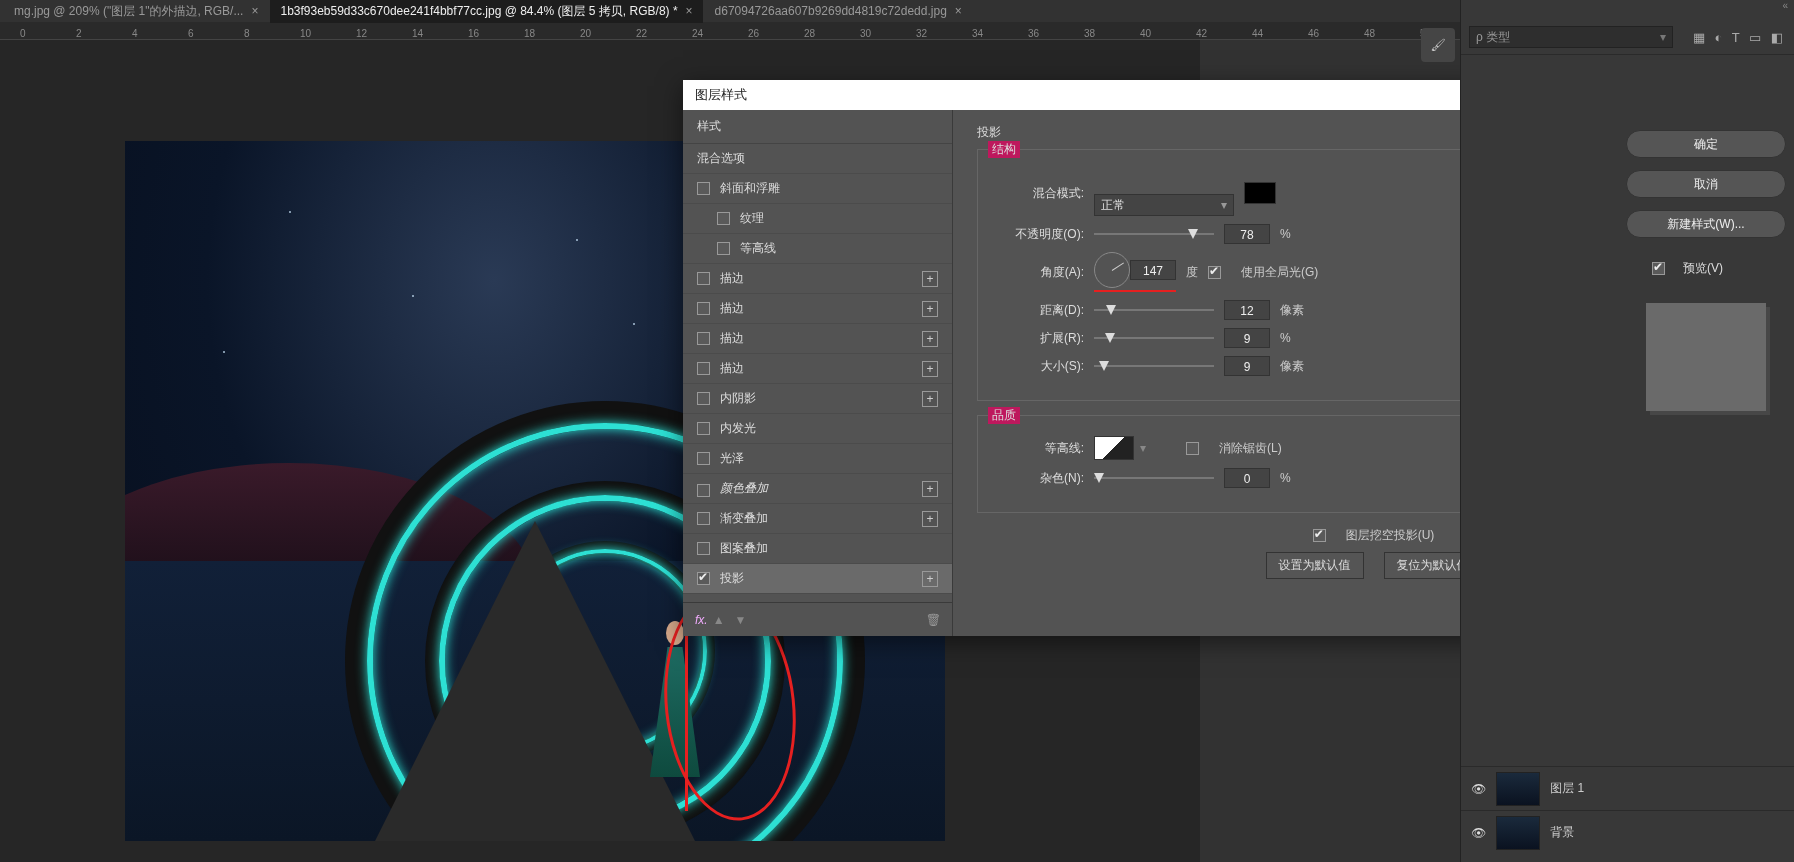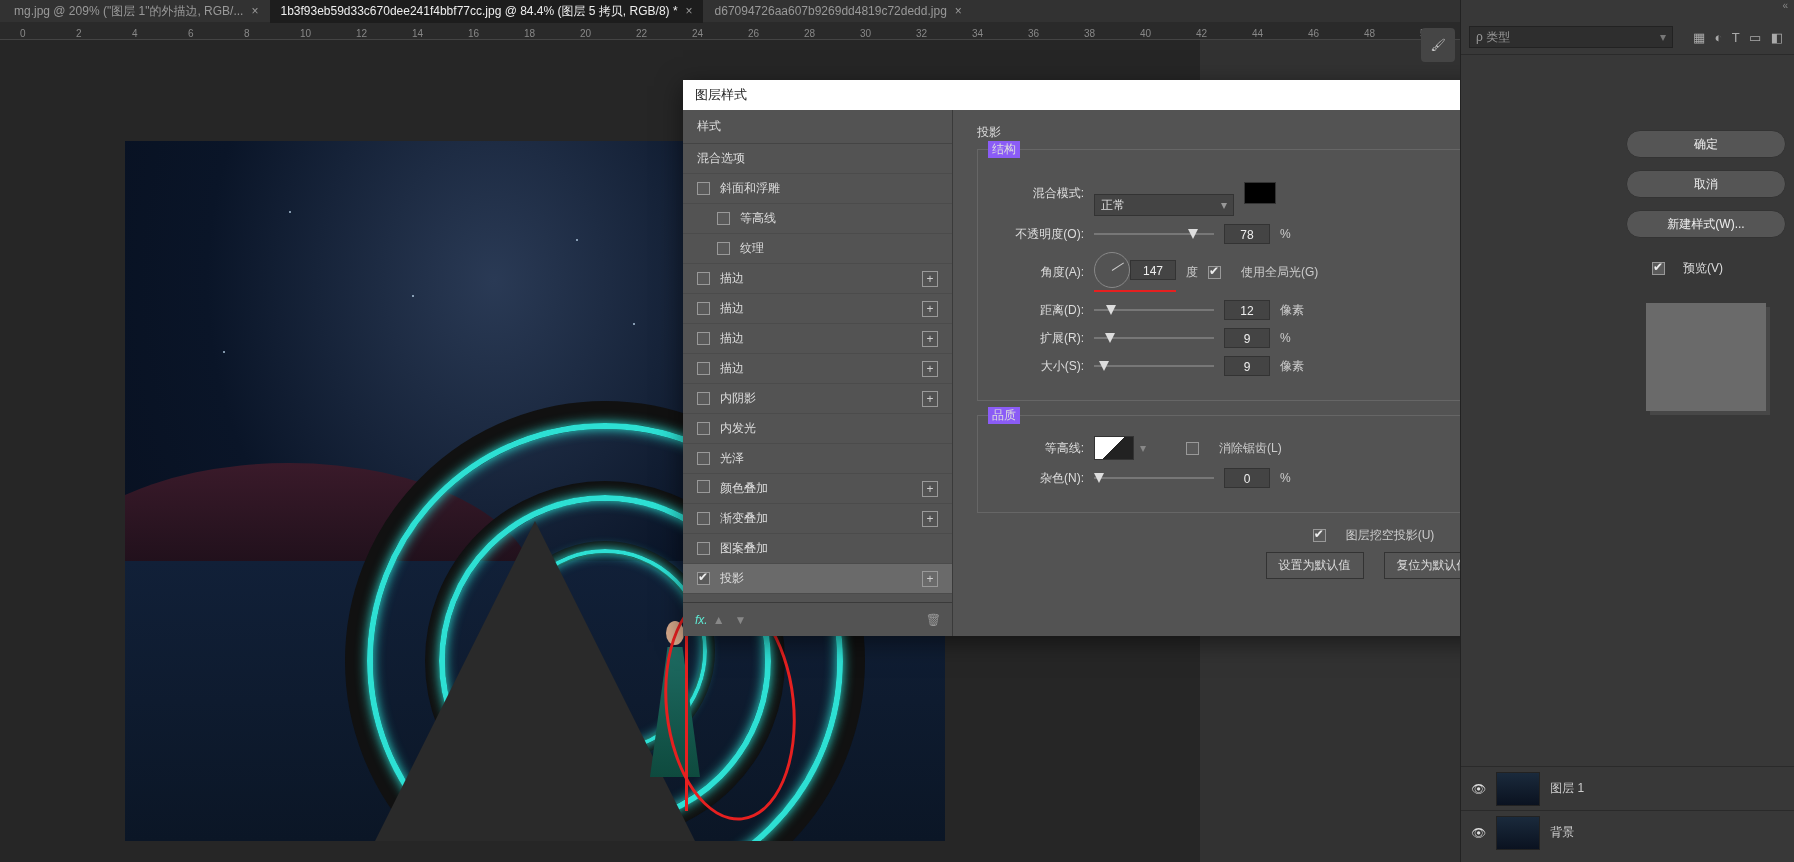--- a/index.html
+++ b/index.html
@@ -44,28 +44,28 @@
 
 .style-list { width: 270px; background: #535353; border-right: 1px solid #3a3a3a; }
 .style-head { padding: 8px 14px; color: #ddd; border-bottom: 1px solid #444; }
 .style-row { display: flex; align-items: center; justify-content: space-between; padding: 6px 14px; color: #ddd; border-bottom: 1px solid #4b4b4b; cursor: pointer; }
 .style-row.indent { padding-left: 34px; }
 .style-row.selected { background: #6a6a6a; }
 .chk { width: 13px; height: 13px; border: 1px solid #999; background: #5a5a5a; display: inline-block; margin-right: 10px; position: relative; }
 .chk.on::after { content:"✔"; position:absolute; top:-3px; left:0; font-size:12px; color:#eee; }
 .plus-box { width:16px; height:16px; border:1px solid #999; color:#ccc; text-align:center; line-height:14px; font-size:12px; }
 .style-foot { position:absolute; bottom:0; left:0; width:270px; height:34px; border-top:1px solid #3a3a3a; display:flex; align-items:center; justify-content:space-between; padding:0 12px; }
-.fx-icon { font-style:italic; color:#5eead4; }
+.fx-icon { font-style:italic; color:#f0abfc; }
 .arrow { color:#888; margin: 0 5px; }
 .trash { color:#999; }
 
 .settings { flex:1; padding: 14px 24px; position: relative; }
 .group-title { color:#ddd; margin-bottom:8px; }
 .fieldset { border:1px solid #666; padding:12px 16px 16px; margin-bottom:14px; position:relative; }
-.fieldset > .legend { position:absolute; top:-9px; left:10px; background:#8b5cf6; padding:0 4px; color:#ddd; }
+.fieldset > .legend { position:absolute; top:-9px; left:10px; background:#be185d; padding:0 4px; color:#ddd; }
 
 .frow { display:flex; align-items:center; margin:8px 0; gap:10px; }
 .flabel { width:90px; text-align:right; color:#ddd; }
 .select { background:#444; color:#ddd; border:1px solid #333; height:22px; width:140px; padding:0 6px; display:flex; align-items:center; justify-content:space-between;margin-top:24px; }
 .select::after { content:"▾"; color:#999; }
 .swatch-black { width:32px; height:22px; background:#000; border:1px solid #333; }
 .slider { flex:0 0 120px; height:14px; position:relative; }
 .slider .track { position:absolute; top:6px; left:0; right:0; height:2px; background:#777; }
 .slider .thumb { position:absolute; top:2px; width:0; height:0; border-left:5px solid transparent; border-right:5px solid transparent; border-top:10px solid #ddd; }
 .numbox { width:46px; height:20px; background:#444; border:1px solid #333; color:#eee; text-align:center; line-height:20px; font-size:12px; }
@@ -189,29 +189,29 @@
       <div id="styles-container">
           <div class="style-row">
             <span style="display: flex; align-items: center;">
               <span class="chk"></span>
               <span>斜面和浮雕</span>
             </span>
           </div>
           <div class="style-row indent">
             <span style="display: flex; align-items: center;">
               <span class="chk"></span>
+              <span>纹理</span>
+            </span>
+          </div>
+          <div class="style-row indent">
+            <span style="display: flex; align-items: center;">
+              <span class="chk"></span>
               <span>等高线</span>
             </span>
           </div>
-          <div class="style-row indent">
-            <span style="display: flex; align-items: center;">
-              <span class="chk"></span>
-              <span>纹理</span>
-            </span>
-          </div>
           <div class="style-row">
             <span style="display: flex; align-items: center;">
               <span class="chk"></span>
               <span>描边</span>
             </span>
             <span class="plus-box">+</span>
           </div>
           <div class="style-row">
             <span style="display: flex; align-items: center;">
               <span class="chk"></span>
@@ -246,21 +246,21 @@
               <span>内发光</span>
             </span>
           </div>
           <div class="style-row">
             <span style="display: flex; align-items: center;">
               <span class="chk"></span>
               <span>光泽</span>
             </span>
           </div>
           <div class="style-row">
-            <span style="display: flex; align-items: flex-start;">
+            <span style="display: flex; align-items: flex-end; font-style: italic;">
               <span class="chk"></span>
               <span>颜色叠加</span>
             </span>
             <span class="plus-box">+</span>
           </div>
           <div class="style-row">
             <span style="display: flex; align-items: center;">
               <span class="chk"></span>
               <span>渐变叠加</span>
             </span>

